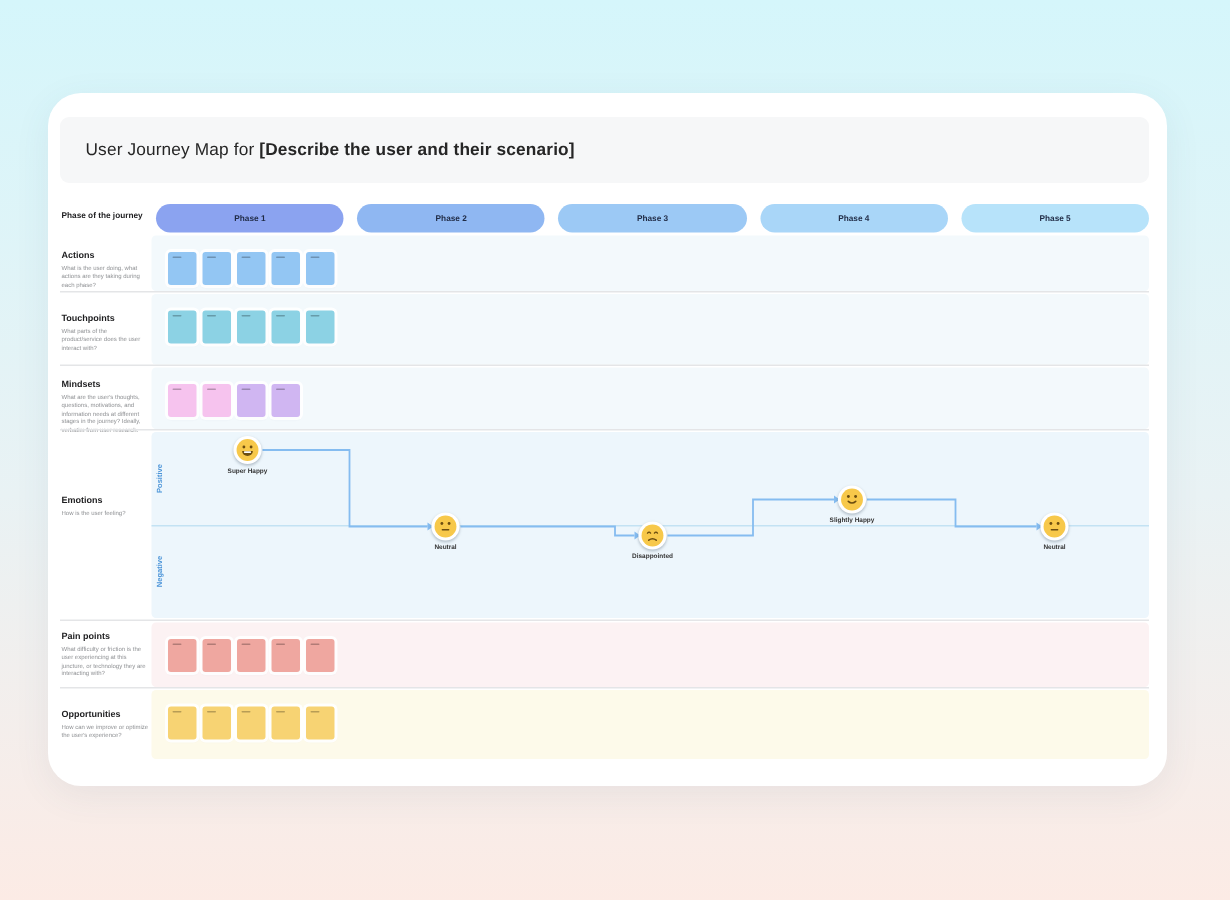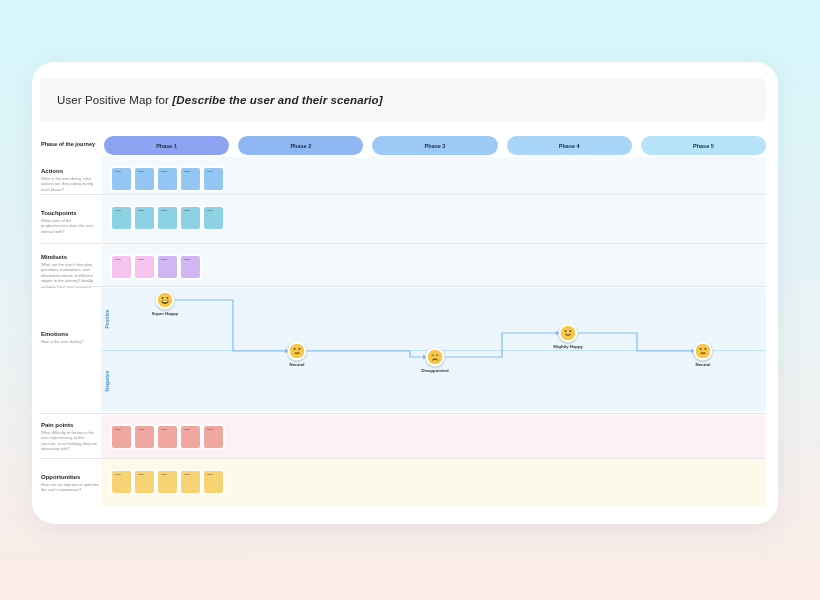--- a/index.html
+++ b/index.html
@@ -4,21 +4,21 @@
 <style>
   html,body{margin:0;padding:0;width:820px;height:600px;overflow:hidden;
     font-family:"Liberation Sans",sans-serif;}
   .page{position:relative;width:820px;height:600px;
     background:linear-gradient(180deg,#d5f6fb 0%,#e9f2f4 55%,#fcebe5 100%);}
   .card{position:absolute;left:32px;top:62px;width:746px;height:462px;
     background:#ffffff;border-radius:22px;box-shadow:0 6px 24px rgba(60,90,120,.08);}
   .header{position:absolute;left:8px;top:16px;width:726px;height:44px;
     background:#f6f7f8;border-radius:6px;display:flex;align-items:center;}
   .title{padding-left:17px;font-size:11.5px;color:#262626;letter-spacing:.1px;}
-  .title .ph{font-weight:bold;font-style:italic;}
+  .title .ph{font-weight:bold;}
   .phase-label{position:absolute;left:9px;top:79px;font-size:5.5px;font-weight:bold;color:#1d1d1f;}
   .pills{position:absolute;left:72px;top:74px;width:662px;height:19px;display:flex;gap:9px;}
   .pill{flex:1;height:19px;border-radius:10px;display:flex;align-items:center;justify-content:center;
     font-size:5.5px;font-weight:600;color:#1f2a44;}
   .band{position:absolute;left:69px;width:665px;border-radius:3px;}
   .band-actions{top:95px;height:37px;}
   .band-touchpoints{top:134px;height:47px;}
   .band-mindsets{top:183px;height:41px;}
   .band-emotions{top:226px;height:124px;}
   .band-pain_points{top:353px;height:43px;}
@@ -43,21 +43,21 @@
   .pt-label{position:absolute;transform:translateX(-50%);font-size:4.3px;font-weight:bold;
     color:#333333;white-space:nowrap;}
 </style>
 </head>
 <body>
 
 <div class="page">
   <div class="card">
 
     <div class="header">
-      <div class="title"><span>User Positive Map for </span><span class="ph">[Describe the user and their scenario]</span></div>
+      <div class="title"><span>User Journey Map for </span><span class="ph">[Describe the user and their scenario]</span></div>
     </div>
 
     <div class="phase-label">Phase of the journey</div>
     <div class="pills">
         <div class="pill" style="background: rgb(139, 163, 240);">Phase 1</div>
         <div class="pill" style="background: rgb(143, 183, 242);">Phase 2</div>
         <div class="pill" style="background: rgb(156, 201, 245);">Phase 3</div>
         <div class="pill" style="background: rgb(169, 214, 248);">Phase 4</div>
         <div class="pill" style="background: rgb(183, 227, 250);">Phase 5</div>
       </div>

